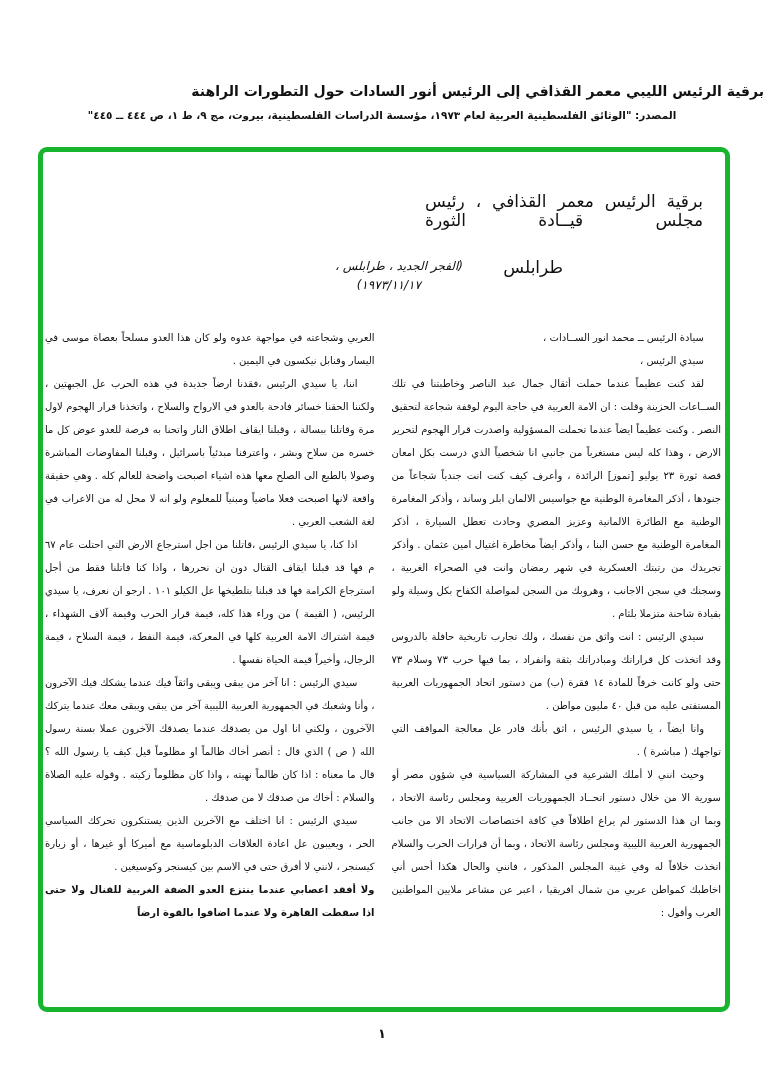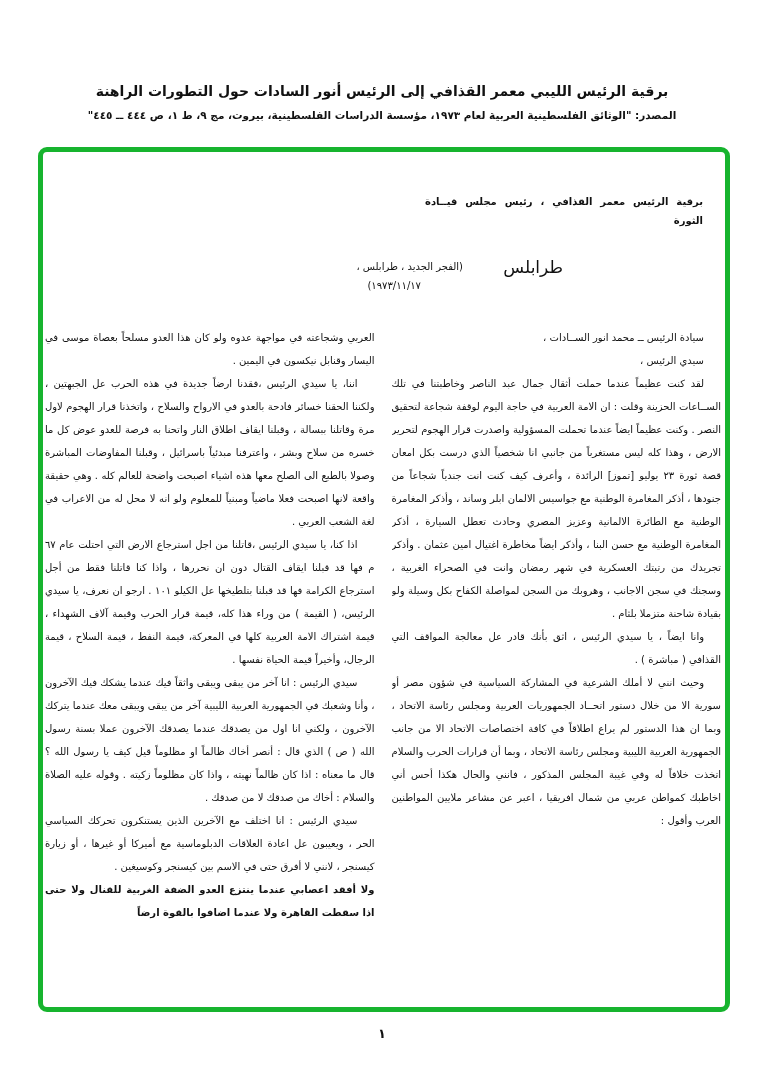--- a/index.html
+++ b/index.html
@@ -6,46 +6,46 @@
   html, body { width: 764px; height: 1082px; }
   body {
     position: relative;
     background: #ffffff;
     font-family: "DejaVu Sans", sans-serif;
     color: #111111;
     overflow: hidden;
   }
   .doc-title {
     position: absolute; top: 83px; left: 0; right: 0;
-    text-align: center; font-size: 14px; font-weight: bold;
+    text-align: right; font-size: 14px; font-weight: bold;
     letter-spacing: 0;
   }
   .doc-source {
     position: absolute; top: 109px; left: 0; right: 0;
     text-align: center; font-size: 10.5px; font-weight: bold;
   }
   .frame {
     position: absolute; top: 147px; left: 38px;
     width: 692px; height: 865px;
     border: 5px solid #17b42e; border-radius: 9px;
     background: #ffffff;
   }
   .letter-heading {
     position: absolute; top: 40px; right: 22px; width: 278px;
-    font-size: 10px; font-weight: bold; line-height: 19px;
+    font-size: 17px; font-weight: normal; line-height: 19px;
   }
   .letter-heading .hline { text-align: right; }
   .letter-heading .hline.jl { text-align: justify; text-align-last: justify; }
   .dateline-city {
     position: absolute; top: 105px; right: 162px;
     font-size: 17px;
   }
   .citation {
     position: absolute; top: 105px; right: 262px; width: 170px;
-    font-size: 10px; line-height: 19px; text-align: right;
+    font-size: 12px; line-height: 19px; text-align: right; font-style: italic;
   }
   .citation .line2 { padding-right: 42px; }
   .columns {
     position: absolute; top: 174px; right: 4px;
     width: 676px; height: 664px;
     display: flex; gap: 17px;
   }
   .col {
     flex: 1 1 0; overflow: hidden;
     font-size: 10px; line-height: 23px;
@@ -75,21 +75,22 @@
   <div class="citation">
     <div class="line1">(الفجر الجديد ، طرابلس ،</div>
     <div class="line2">١٩٧٣/١١/١٧)</div>
   </div>
 
   <div class="columns">
     <div class="col">
         <p class="para indent">سيادة الرئيس ــ محمد انور الســادات ،</p>
         <p class="para indent">سيدي الرئيس ،</p>
         <p class="para indent">لقد كنت عظيماً عندما حملت أثقال جمال عبد الناصر وخاطبتنا في تلك الســاعات الحزينة وقلت : ان الامة العربية في حاجة اليوم لوقفة شجاعة لتحقيق النصر . وكنت عظيماً ايضاً عندما تحملت المسؤولية واصدرت قرار الهجوم لتحرير الارض ، وهذا كله ليس مستغرباً من جانبي انا شخصياً الذي درست بكل امعان قصة ثورة ٢٣ يوليو [تموز] الرائدة ، وأعرف كيف كنت انت جندياً شجاعاً من جنودها ، أذكر المغامرة الوطنية مع جواسيس الالمان ابلر وساند ، وأذكر المغامرة الوطنية مع الطائرة الالمانية وعزيز المصري وحادث تعطل السيارة ، أذكر المغامرة الوطنية مع حسن البنا ، وأذكر ايضاً مخاطرة اغتيال امين عثمان . وأذكر تجريدك من رتبتك العسكرية في شهر رمضان وانت في الصحراء الغربية ، وسجنك في سجن الاجانب ، وهروبك من السجن لمواصلة الكفاح بكل وسيلة ولو بقيادة شاحنة متزملا بلثام .</p>
-        <p class="para indent">وانا ايضاً ، يا سيدي الرئيس ، اثق بأنك قادر عل معالجة المواقف التي القذافي ( مباشرة ) .</p>
+        <p class="para indent">سيدي الرئيس : انت واثق من نفسك ، ولك تجارب تاريخية حافلة بالدروس وقد اتخذت كل قراراتك ومبادراتك بثقة وانفراد ، بما فيها حرب ٧٣ وسلام ٧٣ حتى ولو كانت خرقاً للمادة ١٤ فقرة (ب) من دستور اتحاد الجمهوريات العربية المستفتى عليه من قبل ٤٠ مليون مواطن .</p>
+        <p class="para indent">وانا ايضاً ، يا سيدي الرئيس ، اثق بأنك قادر عل معالجة المواقف التي تواجهك ( مباشرة ) .</p>
         <p class="para indent">وحيث انني لا أملك الشرعية في المشاركة السياسية في شؤون مصر أو سورية الا من خلال دستور اتحــاد الجمهوريات العربية ومجلس رئاسة الاتحاد ، وبما ان هذا الدستور لم يراع اطلاقاً في كافة اختصاصات الاتحاد الا من جانب الجمهورية العربية الليبية ومجلس رئاسة الاتحاد ، وبما أن قرارات الحرب والسلام اتخذت خلافاً له وفي غيبة المجلس المذكور ، فانني والحال هكذا أحس أني اخاطبك كمواطن عربي من شمال افريقيا ، اعبر عن مشاعر ملايين المواطنين العرب وأقول :</p>
       </div>
     <div class="col">
         <p class="para">العربي وشجاعته في مواجهة عدوه ولو كان هذا العدو مسلحاً بعصاة موسى في اليسار وقنابل نيكسون في اليمين .</p>
         <p class="para indent">اننا، يا سيدي الرئيس ،فقدنا ارضاً جديدة في هذه الحرب عل الجبهتين ، ولكننا الحقنا خسائر فادحة بالعدو في الارواح والسلاح ، واتخذنا قرار الهجوم لاول مرة وقاتلنا ببسالة ، وقبلنا ايقاف اطلاق النار واتحنا به فرصة للعدو عوض كل ما خسره من سلاح وبشر ، واعترفنا مبدئياً باسرائيل ، وقبلنا المفاوضات المباشرة وصولا بالطبع الى الصلح معها هذه اشياء اصبحت واضحة للعالم كله . وهي حقيقة واقعة لانها اصبحت فعلا ماضياً ومبنياً للمعلوم ولو انه لا محل له من الاعراب في لغة الشعب العربي .</p>
         <p class="para indent">اذا كنا، يا سيدي الرئيس ،قاتلنا من اجل استرجاع الارض التي احتلت عام ٦٧ م فها قد قبلنا ايقاف القتال دون ان نحررها ، واذا كنا قاتلنا فقط من أجل استرجاع الكرامة فها قد قبلنا بتلطيخها عل الكيلو ١٠١ . ارجو ان نعرف، يا سيدي الرئيس، ( القيمة ) من وراء هذا كله، قيمة قرار الحرب وقيمة آلاف الشهداء ، قيمة اشتراك الامة العربية كلها في المعركة، قيمة النفط ، قيمة السلاح ، قيمة الرجال، وأخيراً قيمة الحياة نفسها .</p>
         <p class="para indent">سيدي الرئيس : انا آخر من يبقى ويبقى واثقاً فيك عندما يشكك فيك الآخرون ، وأنا وشعبك في الجمهورية العربية الليبية آخر من يبقى ويبقى معك عندما يتركك الآخرون ، ولكني انا اول من يصدقك عندما يصدقك الآخرون عملا بسنة رسول الله ( ص ) الذي قال : أنصر أخاك ظالماً او مظلوماً قيل كيف يا رسول الله ؟ قال ما معناه : اذا كان ظالماً نهيته ، واذا كان مظلوماً زكيته . وقوله عليه الصلاة والسلام : أخاك من صدقك لا من صدقك .</p>
         <p class="para indent">سيدي الرئيس : انا اختلف مع الآخرين الذين يستنكرون تحركك السياسي الحر ، ويعيبون عل اعادة العلاقات الدبلوماسية مع أميركا أو غيرها ، أو زيارة كيسنجر ، لانني لا أفرق حتى في الاسم بين كيسنجر وكوسيغين .</p>
         <p class="para bold">ولا أفقد اعصابي عندما ينتزع العدو الضفة الغربية للقنال ولا حتى اذا سقطت القاهرة ولا عندما اضافوا بالقوة ارضاً</p>
       </div>

